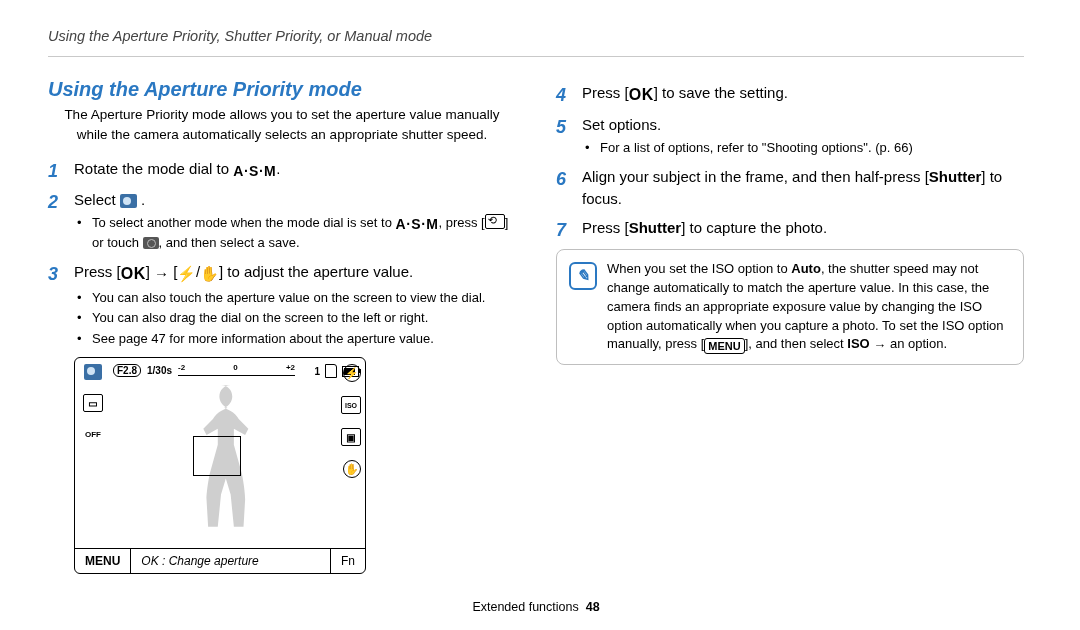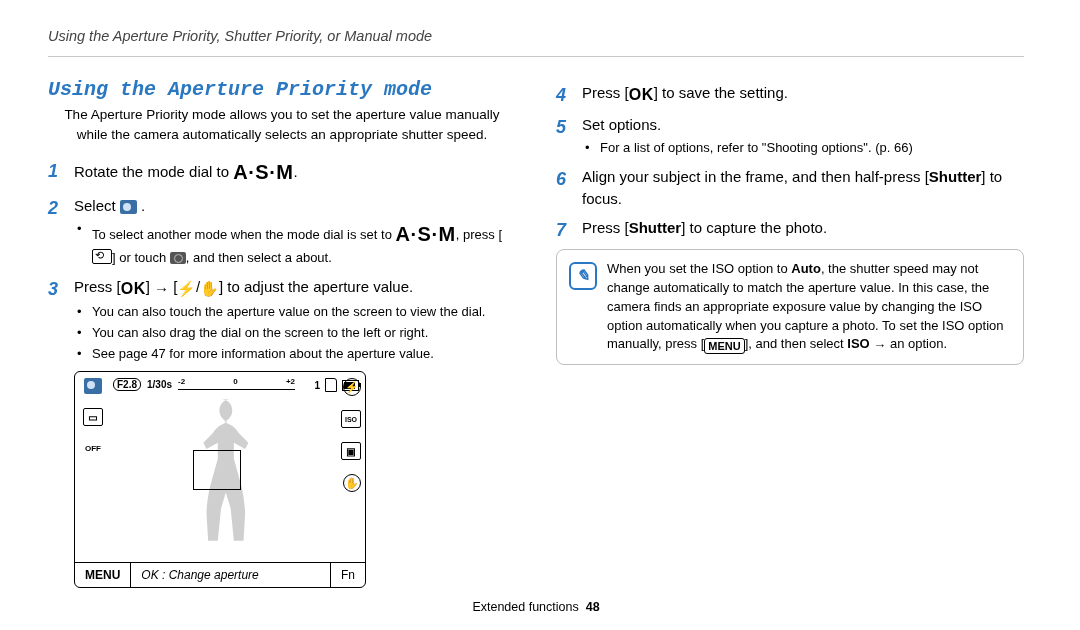--- a/index.html
+++ b/index.html
@@ -1,32 +1,32 @@
 <!DOCTYPE html>
 <html><head>
 <meta charset="utf-8">
 <style>
   html,body{margin:0;padding:0;background:#fff;color:#000;font-family:"Segoe UI","Helvetica Neue",Arial,sans-serif;}
   .page{width:1072px;height:630px;position:relative;box-sizing:border-box;padding:28px 48px 20px 48px;}
   .rule{position:absolute;left:48px;right:48px;top:56px;height:1px;background:#c9c9c9;}
   .header{font-style:italic;font-size:14.5px;color:#444;margin:0 0 24px 0;}
   .columns{display:flex;gap:40px;margin-top:34px;}
   .col{flex:1 1 50%;min-width:0;}
-  h2.section-title{color:#2a78c2;font-weight:700;font-size:20px;font-style:italic;margin:0 0 4px 0;font-family:Liberation Mono, monospace;}
+  h2.section-title{color:#2a78c2;font-weight:700;font-size:20px;font-style:italic;margin:0 0 4px 0;}
   .intro{font-size:13.5px;line-height:1.45;margin:0 0 14px 0;text-align:center;}
   ol.steps{list-style:none;margin:0;padding:0;counter-reset:step;}
   ol.steps>li{position:relative;padding-left:26px;margin:4px 0 8px 0;font-size:15px;line-height:1.45;counter-increment:step;}
   ol.steps>li::before{content:counter(step);position:absolute;left:0;top:0;color:#2a78c2;font-style:italic;font-weight:600;font-size:18px;}
   ul.sub{list-style:none;margin:3px 0 6px 0;padding:0;}
   ul.sub>li{position:relative;padding-left:18px;margin:2px 0;font-size:13px;line-height:1.45;}
   ul.sub>li::before{content:"•";position:absolute;left:3px;top:0;}
 
   .icon-inline{display:inline-block;vertical-align:-2px;}
   .icon-ok{font-weight:700;font-size:16px;letter-spacing:.5px;}
-  .icon-asm{font-weight:700;letter-spacing:.5px;font-size:20px;}
+  .icon-asm{font-weight:700;letter-spacing:.5px;font-size:14px;}
   .icon-box{display:inline-block;border:1.4px solid #000;border-radius:3px;padding:0 3px;font-size:11px;font-weight:700;line-height:14px;vertical-align:-2px;}
   .icon-back{display:inline-block;width:18px;height:13px;border:1.2px solid #000;border-radius:2px;position:relative;vertical-align:-2px;}
   .icon-back::before{content:"⟲";position:absolute;left:2px;top:-2px;font-size:11px;}
   .icon-cam{display:inline-block;width:16px;height:12px;background:#555;border-radius:2px;position:relative;vertical-align:-2px;}
   .icon-cam::before{content:"";position:absolute;left:4px;top:2px;width:7px;height:7px;border:1px solid #bbb;border-radius:50%;}
   .icon-mode{display:inline-block;width:17px;height:14px;background:#3a6fa5;border-radius:2px;position:relative;vertical-align:-3px;}
   .icon-mode::before{content:"";position:absolute;left:3px;top:3px;width:8px;height:8px;background:#cfe3f5;border-radius:50%;}
   .icon-flash{font-weight:700;}
 
   .note{display:flex;gap:10px;border:1px solid #bfbfbf;border-radius:8px;padding:10px 12px;font-size:13px;line-height:1.45;margin-top:10px;}
@@ -72,21 +72,21 @@
       <p class="intro">The Aperture Priority mode allows you to set the aperture value manually while the camera automatically selects an appropriate shutter speed.</p>
 
       <ol class="steps">
         <li>
           <span>Rotate the mode dial to </span><span class="icon-inline icon-asm">A·S·M</span><span>.</span>
         </li>
         <li>
           <span>Select </span><span class="icon-mode"></span> <span>.</span>
           <ul class="sub">
             <li>
-              <span>To select another mode when the mode dial is set to </span><span class="icon-inline icon-asm">A·S·M</span><span>, press [</span><span class="icon-back"></span><span>] or touch </span><span class="icon-cam"></span><span>, and then select a about.</span>
+              <span>To select another mode when the mode dial is set to </span><span class="icon-inline icon-asm">A·S·M</span><span>, press [</span><span class="icon-back"></span><span>] or touch </span><span class="icon-cam"></span><span>, and then select a save.</span>
             </li>
           </ul>
         </li>
         <li>
           <span>Press [</span><span class="icon-inline icon-ok">OK</span><span>] → [</span><span class="icon-inline icon-flash">⚡</span><span>/</span><span class="icon-inline">✋</span><span>] to adjust the aperture value.</span>
           <ul class="sub">
             <li>You can also touch the aperture value on the screen to view the dial.</li>
             <li>You can also drag the dial on the screen to the left or right.</li>
             <li>See page 47 for more information about the aperture value.</li>
           </ul>

